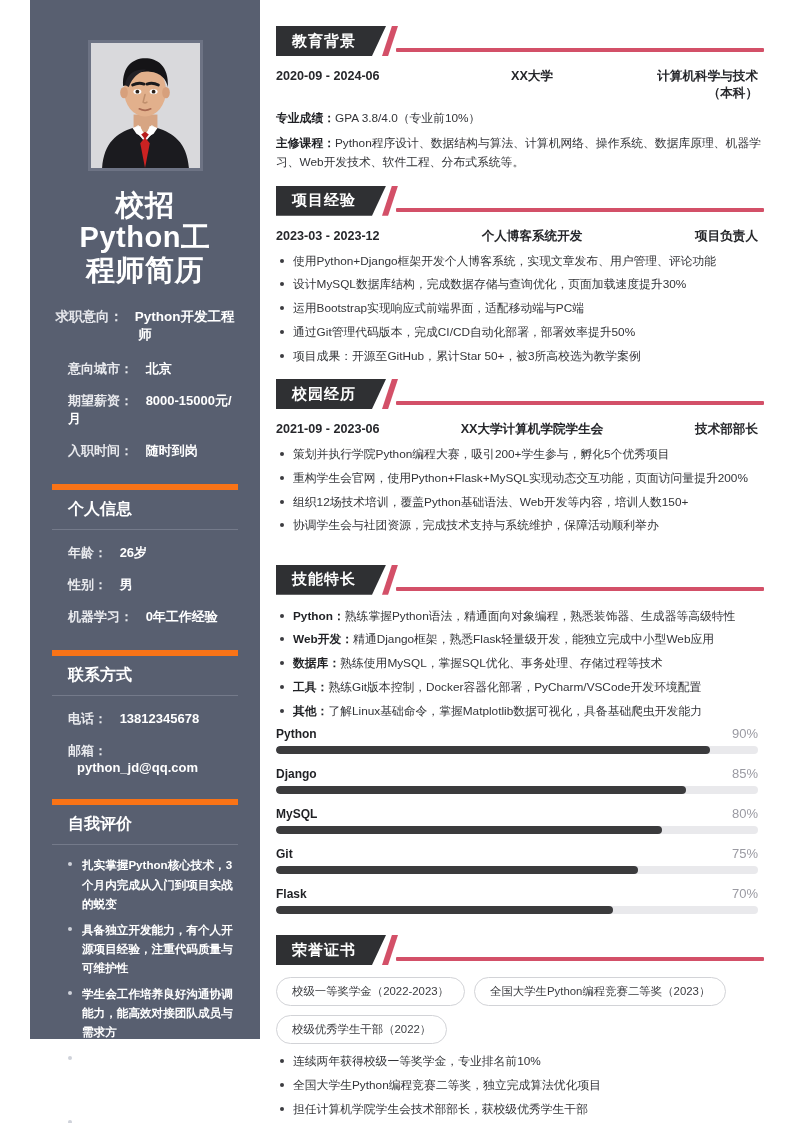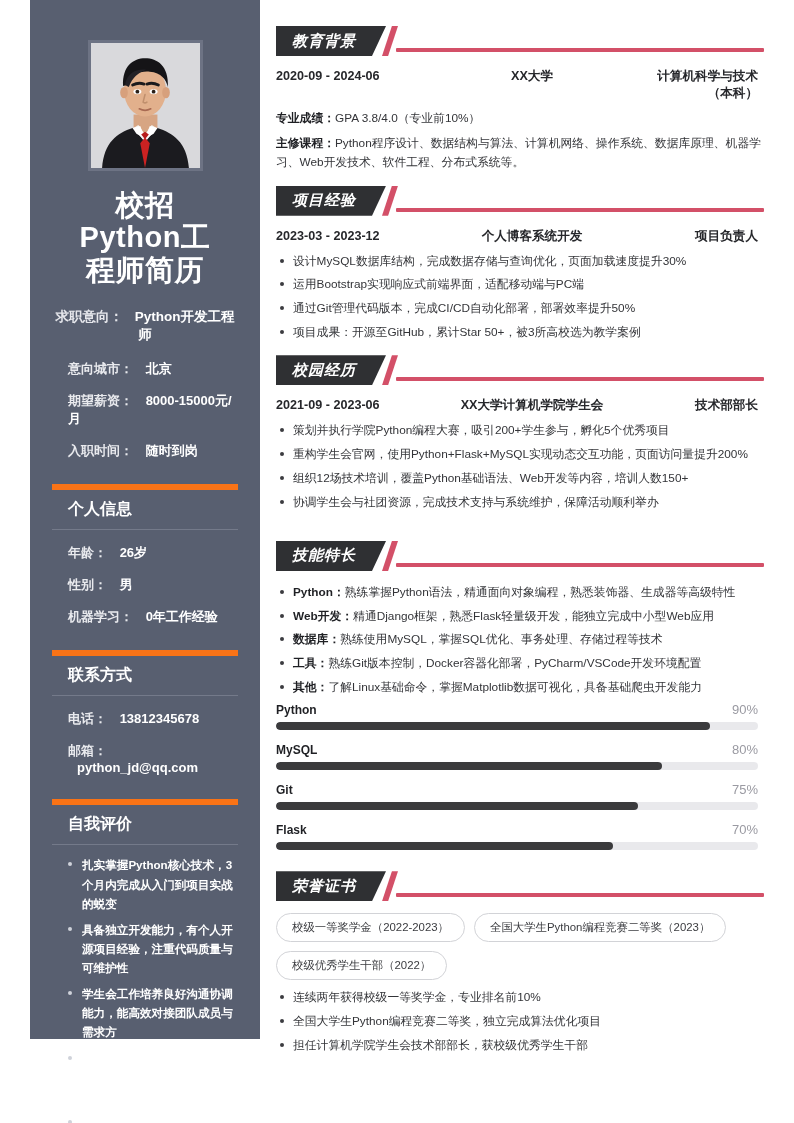--- a/index.html
+++ b/index.html
@@ -74,21 +74,20 @@
   .sec-head {
     position: relative; height: 30px; margin-bottom: 12px;
   }
   .sec-head .tag {
     position: absolute; left: 8px; top: 0; height: 30px;
     background: #2f3033; color: #ffffff;
     font-size: 15px; font-weight: bold; letter-spacing: 1px;
     display: flex; align-items: center;
     padding: 0 30px 0 16px;
     clip-path: polygon(0 0, 100% 0, calc(100% - 14px) 100%, 0 100%);
-    font-style: italic;
   }
   .sec-head .slash {
     position: absolute; top: 0; height: 30px; width: 16px;
     background: #d35068;
     clip-path: polygon(62% 0, 100% 0, 38% 100%, 0 100%);
   }
   .sec-head .rule {
     position: absolute; right: 0; bottom: 4px; height: 4px;
     background: #d35068; border-radius: 1px;
   }
@@ -280,20 +279,21 @@
         <div class="tag">项目经验</div>
         <div class="slash" style="left: 114px;"></div>
         <div class="rule" style="left: 128px; right: 0px;"></div>
       </div>
       <div class="entry-row">
         <span class="e-date">2023-03 - 2023-12</span>
         <span class="e-mid">个人博客系统开发</span>
         <span class="e-right">项目负责人</span>
       </div>
       <ul class="main-list">
+        <li>使用Python+Django框架开发个人博客系统，实现文章发布、用户管理、评论功能</li>
         <li>设计MySQL数据库结构，完成数据存储与查询优化，页面加载速度提升30%</li>
         <li>运用Bootstrap实现响应式前端界面，适配移动端与PC端</li>
         <li>通过Git管理代码版本，完成CI/CD自动化部署，部署效率提升50%</li>
         <li>项目成果：开源至GitHub，累计Star 50+，被3所高校选为教学案例</li>
       </ul>
     </section>
 
     <section class="section" style="margin-top:14px">
       <div class="sec-head">
         <div class="tag">校园经历</div>
@@ -332,20 +332,29 @@
           <div class="skill-top">
             <span class="s-name">Python</span>
             <span class="s-pct">90%</span>
           </div>
           <div class="skill-track">
             <div class="skill-fill" style="width: 90%;"></div>
           </div>
         </div>
         <div class="skill">
           <div class="skill-top">
+            <span class="s-name">Django</span>
+            <span class="s-pct">85%</span>
+          </div>
+          <div class="skill-track">
+            <div class="skill-fill" style="width: 85%;"></div>
+          </div>
+        </div>
+        <div class="skill">
+          <div class="skill-top">
             <span class="s-name">MySQL</span>
             <span class="s-pct">80%</span>
           </div>
           <div class="skill-track">
             <div class="skill-fill" style="width: 80%;"></div>
           </div>
         </div>
         <div class="skill">
           <div class="skill-top">
             <span class="s-name">Git</span>

